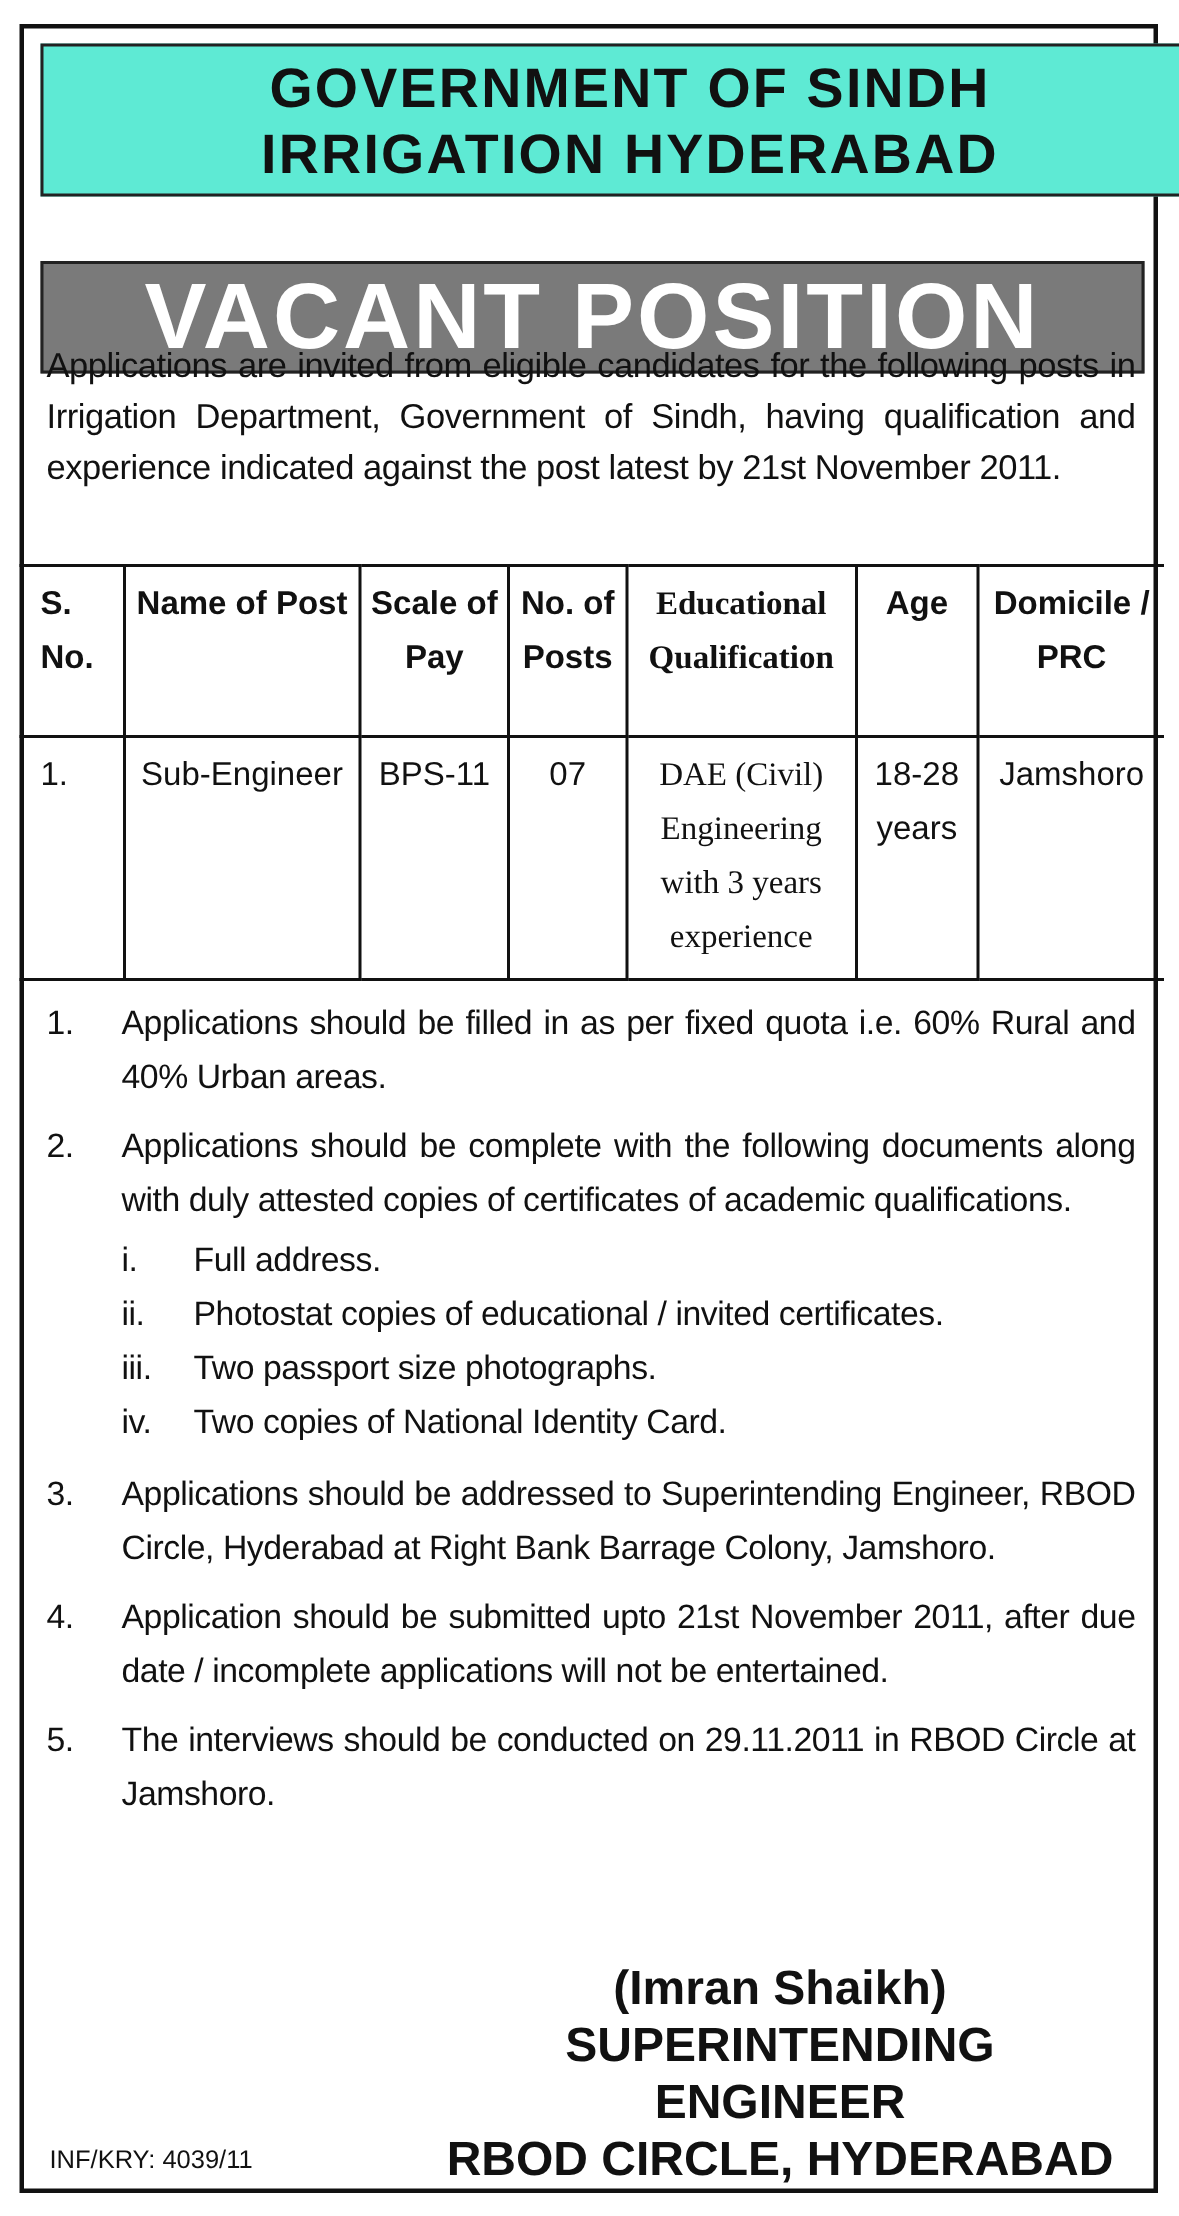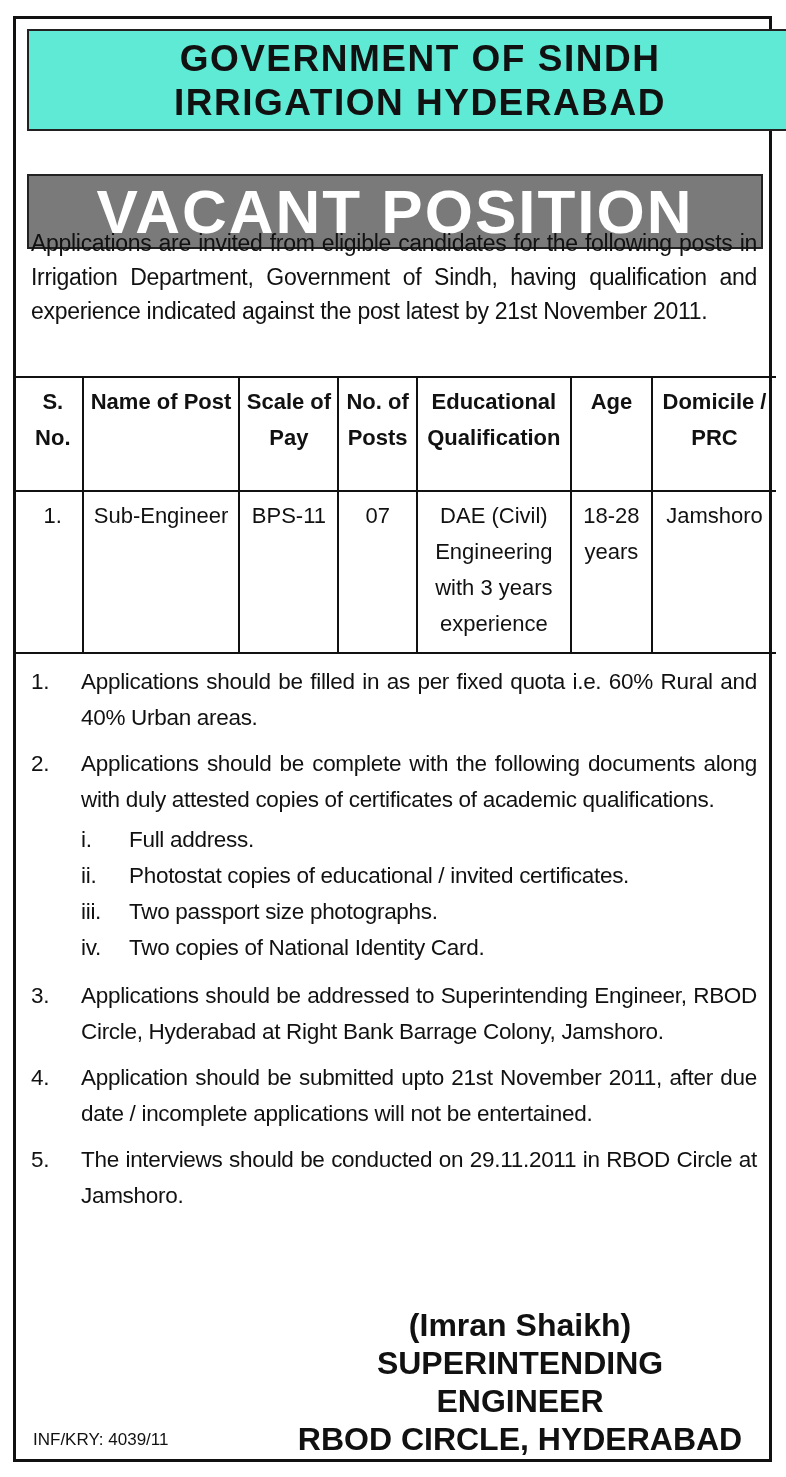--- a/index.html
+++ b/index.html
@@ -17,25 +17,25 @@
          background: #7a7a7a; border: 2px solid #222; box-sizing: border-box;
          text-align: center; color: #fff; font-weight: bold; font-size: 62px;
          line-height: 71px; letter-spacing: 2px; margin-top: 32px; }
   .intro { position: absolute; left: 31px; top: 226px; width: 726px;
            font-size: 23px; line-height: 34px; text-align: justify; letter-spacing: -0.3px; }
   table { position: absolute; left: 13px; top: 376px; width: 763px;
           border-collapse: collapse; font-size: 22px; }
   th, td { border: 2px solid #111; vertical-align: top; text-align: center; padding: 6px 3px; }
   th { font-weight: bold; line-height: 36px; height: 100px; }
   td { line-height: 36px; height: 148px; }
-  .c0 { width: 54px; text-align: center; padding-left: 14px; }
+  .c0 { width: 54px; text-align: left; padding-left: 14px; }
   .c1 { width: 158px; }
   .c2 { width: 96px; }
   .c3 { width: 72px; }
-  .c4 { width: 148px; }
+  .c4 { width: 148px; font-family: Liberation Serif, serif; }
   .c5 { width: 76px; }
   .c6 { width: 120px; }
   table tr > *:first-child { border-left: none; }
   table tr > *:last-child { border-right: none; }
   .notes { position: absolute; left: 31px; top: 664px; width: 726px; font-size: 22.5px;
            line-height: 36px; letter-spacing: -0.3px; }
   .note { display: flex; margin-bottom: 10px; }
   .note .num { width: 50px; flex: none; }
   .note .txt { flex: 1; text-align: justify; }
   .sub { display: flex; line-height: 36px; }

